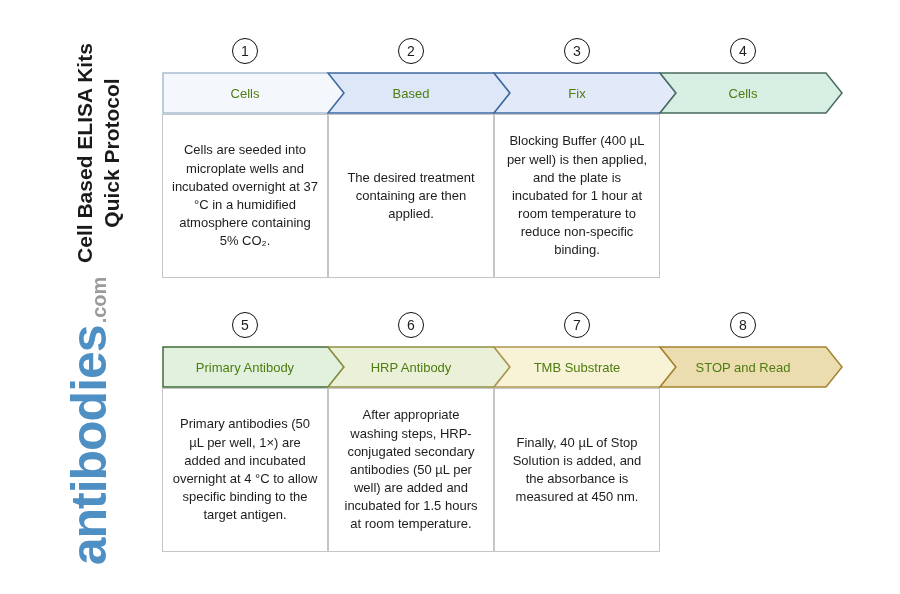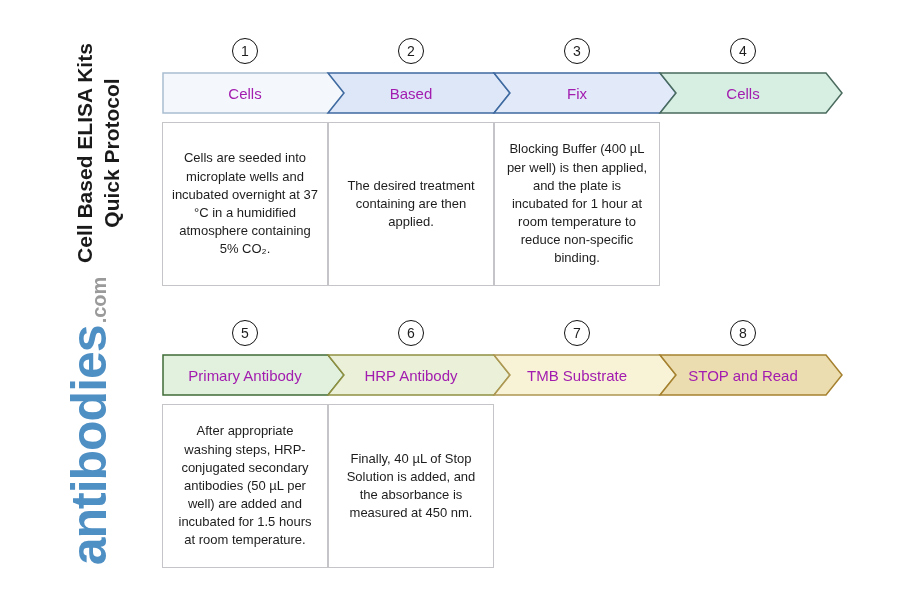--- a/index.html
+++ b/index.html
@@ -33,22 +33,22 @@
     box-sizing:border-box;display:flex;align-items:center;justify-content:center;
     font-size:14px;background:#fff;
   }
   .arrowband{position:relative;width:681px;height:42px;margin-top:7px;}
   .arrowband svg{position:absolute;left:0;top:0;}
   .labels{
     position:absolute;left:0;top:0;width:664px;height:42px;
     display:grid;grid-template-columns:repeat(4,166px);
     align-items:center;justify-items:center;
   }
-  .step-label{font-size:15px;color:#a21caf;}
-  .boxes{display:grid;grid-template-columns:repeat(4,166px);margin-top:8px;}
+  .step-label{font-size:13px;color:#4d7c0f;}
+  .boxes{display:grid;grid-template-columns:repeat(4,166px);}
   .box{
     box-sizing:border-box;height:164px;border:1.5px solid #c5c5c9;background:#fff;
     display:flex;align-items:center;justify-content:center;
     padding:6px 9px;
   }
   .box p{
     margin:0;font-size:13px;line-height:1.4;text-align:center;color:#1d1d1d;
   }
 </style>
 </head>
@@ -117,20 +117,23 @@
         </svg>
         <div class="labels">
           <div class="step-label">Primary Antibody</div>
           <div class="step-label">HRP Antibody</div>
           <div class="step-label">TMB Substrate</div>
           <div class="step-label">STOP and Read</div>
         </div>
       </div>
       <div class="boxes">
         <div class="box">
+          <p>Primary antibodies (50 µL per well, 1×) are added and incubated overnight at 4 °C to allow specific binding to the target antigen.</p>
+        </div>
+        <div class="box">
           <p>After appropriate washing steps, HRP-conjugated secondary antibodies (50 µL per well) are added and incubated for 1.5 hours at room temperature.</p>
         </div>
         <div class="box">
           <p>Finally, 40 µL of Stop Solution is added, and the absorbance is measured at 450 nm.</p>
         </div>
       </div>
     </section>
 
   </div>
 </div>

